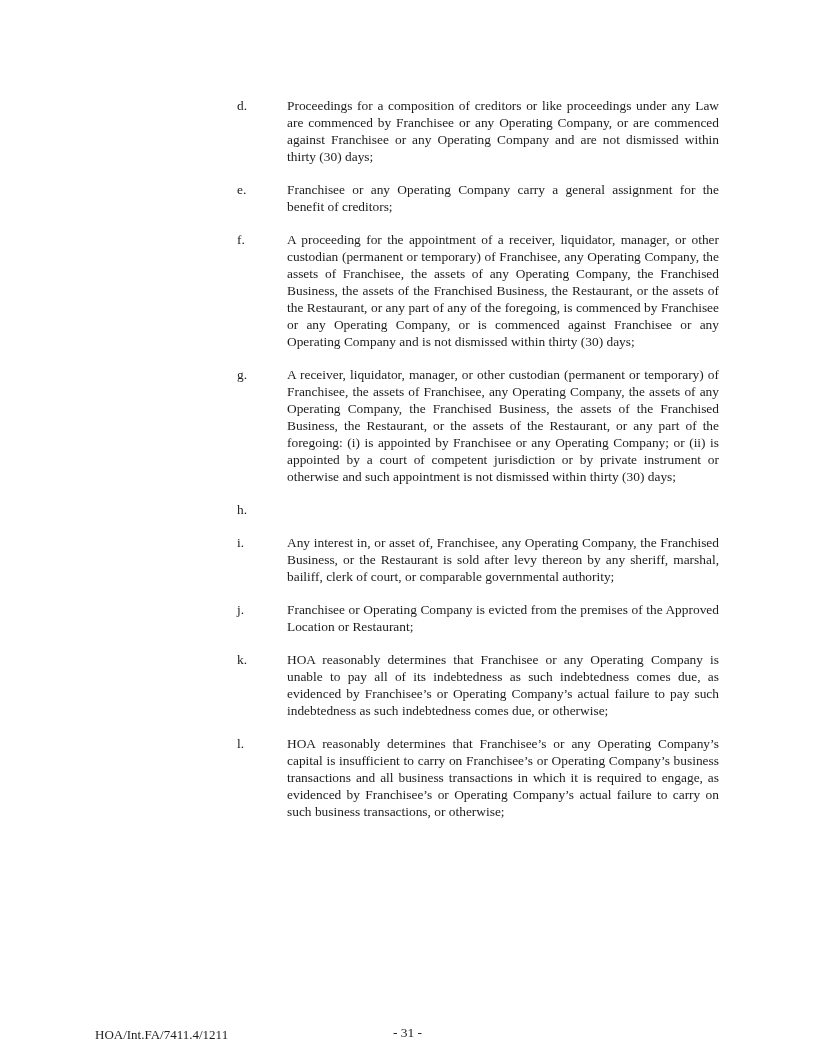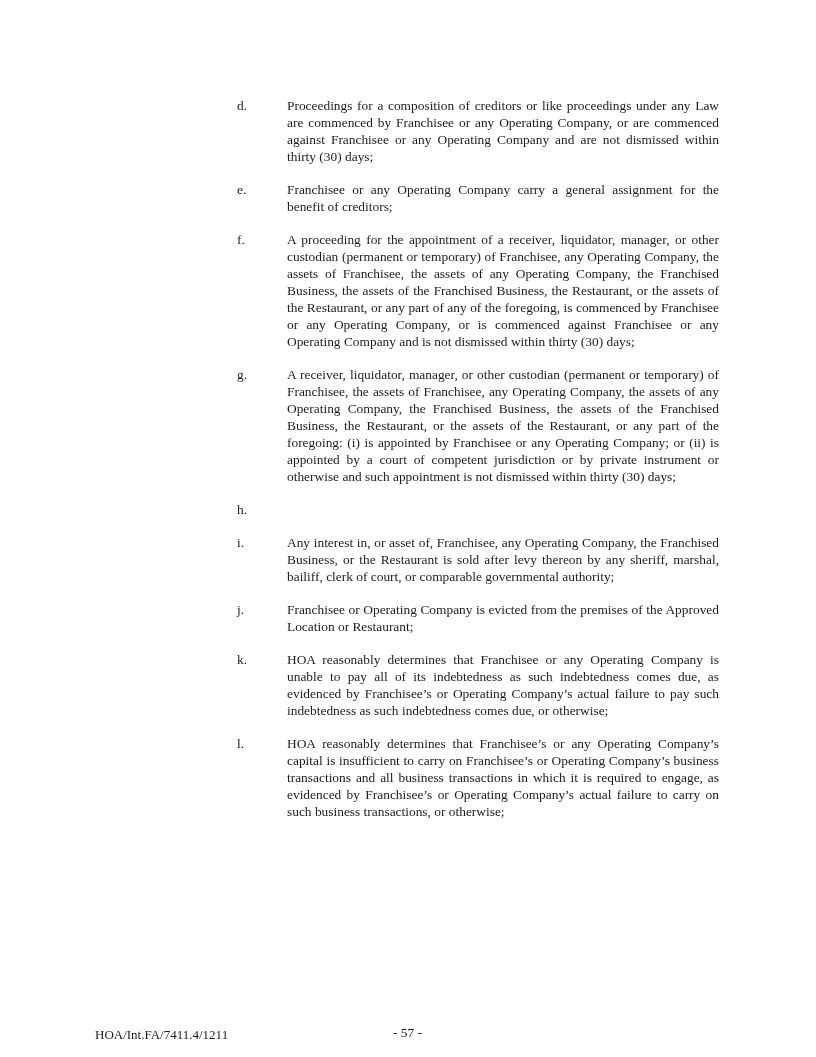--- a/index.html
+++ b/index.html
@@ -112,16 +112,16 @@
 
     <div class="clause">
       <div class="clause-label">l.</div>
       <div class="clause-text">HOA reasonably determines that Franchisee’s or any Operating Company’s capital is insufficient to carry on Franchisee’s or Operating Company’s business transactions and all business transactions in which it is required to engage, as evidenced by Franchisee’s or Operating Company’s actual failure to carry on such business transactions, or otherwise;</div>
     </div>
 
   </div>
 
   <div class="footer">
     <span class="footer-docref">HOA/Int.FA/7411.4/1211</span>
-    <span class="footer-page">- 57 -</span>
+    <span class="footer-page">- 31 -</span>
   </div>
 
 </div>
 
 </body></html>

